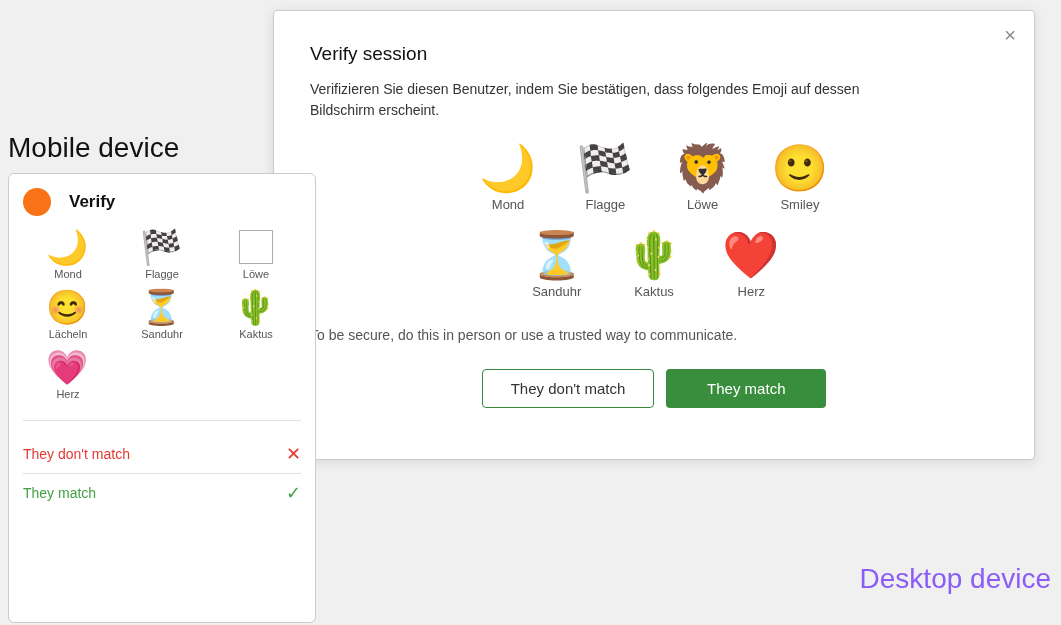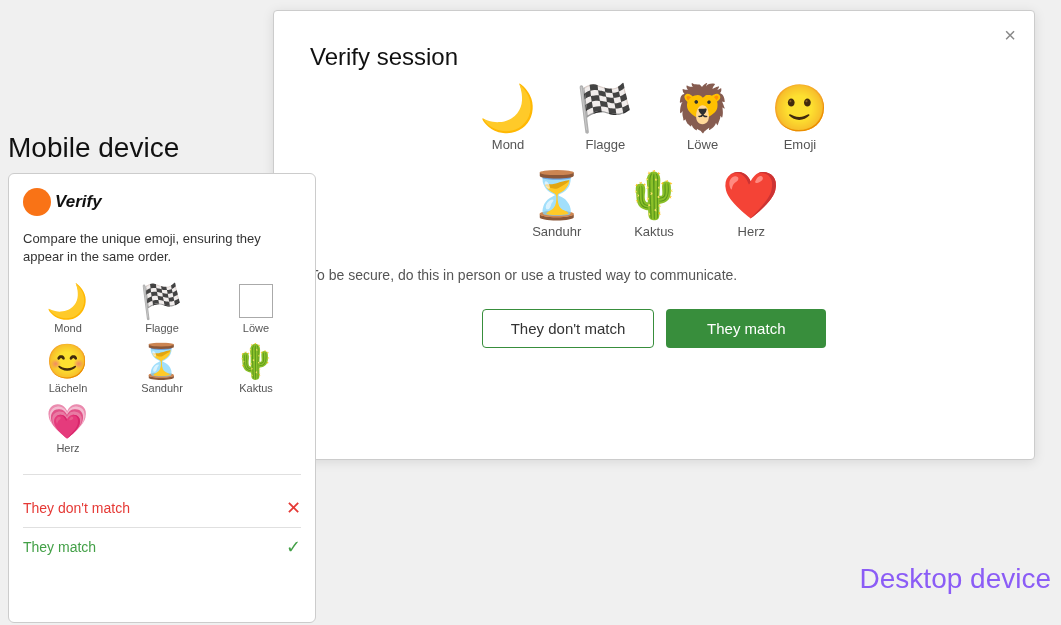--- a/index.html
+++ b/index.html
@@ -44,23 +44,22 @@
       background: #fff;
       border: 1.5px solid #ccc;
       border-radius: 6px;
       padding: 14px;
       z-index: 5;
     }
 
     .mobile-card-header {
       display: flex;
       align-items: center;
-      gap: 4px;
+      gap: 18px;
       margin-bottom: 14px;
-      font-style: italic;
     }
 
     .orange-dot {
       width: 28px;
       height: 28px;
       background: #f97316;
       border-radius: 50%;
       flex-shrink: 0;
     }
 
@@ -154,21 +153,21 @@
       right: 18px;
       font-size: 20px;
       color: #888;
       cursor: pointer;
       background: none;
       border: none;
       line-height: 1;
     }
 
     .dialog-title {
-      font-size: 24px;
+      font-size: 19px;
       font-weight: 400;
       color: #111;
       margin-bottom: 14px;
     }
 
     .dialog-desc {
       font-size: 14px;
       color: #333;
       margin-bottom: 24px;
       line-height: 1.5;
@@ -257,21 +256,20 @@
 
 <div class="mobile-label">Mobile device</div>
 
 <div class="desktop-label">Desktop device</div>
 
 <div class="mobile-card">
   <div class="mobile-card-header">
     <div class="orange-dot"></div>
     <span class="verify-title">Verify</span>
   </div>
-  <p class="mobile-desc">Compare the unique emoji, ensuring they appear in the same order.</p>
 
   <div class="mobile-emoji-grid">
 
     <div class="emoji-item">
       <span class="emoji">🌙</span>
       <span class="emoji-label">Mond</span>
     </div>
     <div class="emoji-item">
       <span class="emoji">🏁</span>
       <span class="emoji-label">Flagge</span>
@@ -313,37 +311,38 @@
     <span class="mobile-action-label green">They match</span>
     <span class="action-icon green">✓</span>
   </div>
 </div>
 
 <div class="desktop-dialog">
   <button class="dialog-close">×</button>
 
   <h2 class="dialog-title">Verify session</h2>
 
+  <p class="dialog-desc">Verifizieren Sie diesen Benutzer, indem Sie bestätigen, dass folgendes Emoji auf dessen Bildschirm erscheint.</p>
 
   <div class="desktop-emoji-grid-row1">
     <div class="desktop-emoji-item">
       <span class="emoji">🌙</span>
       <span class="emoji-label">Mond</span>
     </div>
     <div class="desktop-emoji-item">
       <span class="emoji">🏁</span>
       <span class="emoji-label">Flagge</span>
     </div>
     <div class="desktop-emoji-item">
       <span class="emoji">🦁</span>
       <span class="emoji-label">Löwe</span>
     </div>
     <div class="desktop-emoji-item">
       <span class="emoji">🙂</span>
-      <span class="emoji-label">Emoji</span>
+      <span class="emoji-label">Smiley</span>
     </div>
   </div>
 
   <div class="desktop-emoji-grid-row2">
     <div class="desktop-emoji-item">
       <span class="emoji">⏳</span>
       <span class="emoji-label">Sanduhr</span>
     </div>
     <div class="desktop-emoji-item">
       <span class="emoji">🌵</span>

